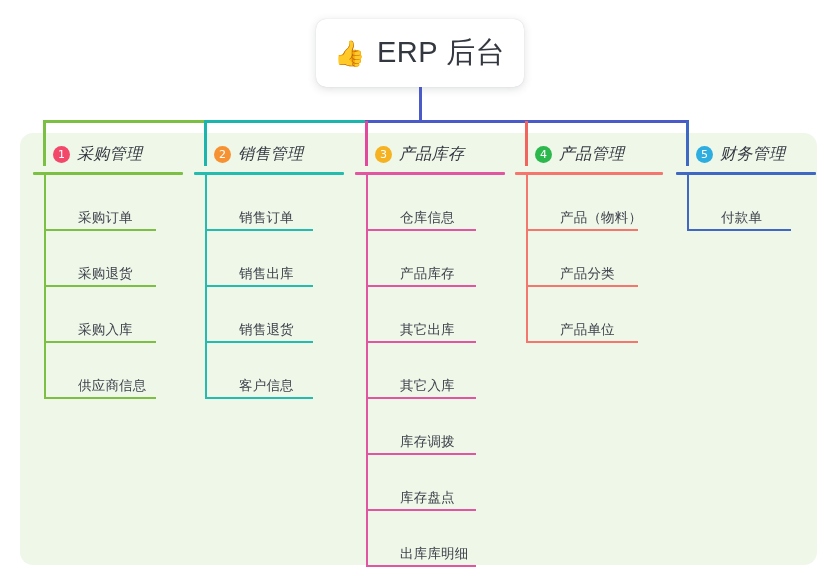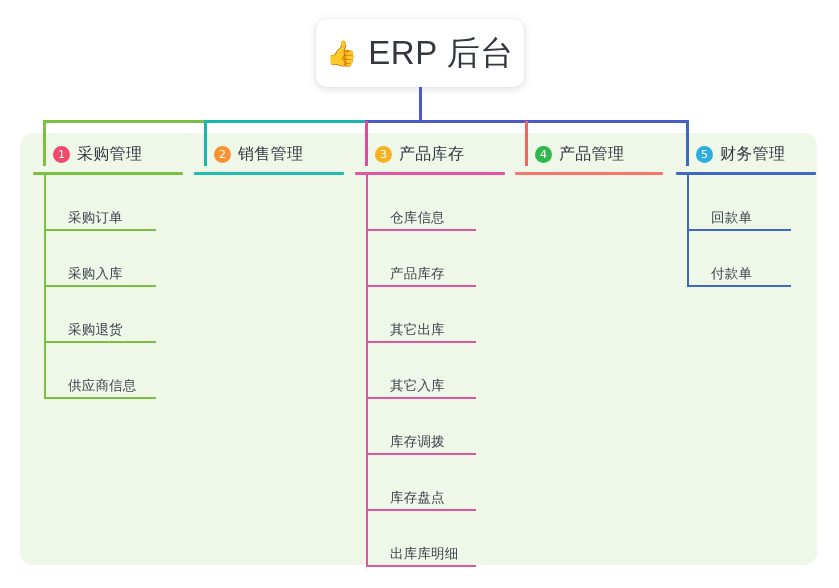--- a/index.html
+++ b/index.html
@@ -31,21 +31,21 @@
     justify-content: center;
     gap: 11px;
     box-sizing: border-box;
   }
   #root-card .thumb {
     font-size: 25px;
     line-height: 1;
     display: block;
   }
   #root-card .root-title {
-    font-size: 33px;
+    font-size: 29px;
     color: #33373f;
     letter-spacing: 0.5px;
     white-space: nowrap;
   }
 
   
   #connectors {
     position: absolute;
     left: 0;
     top: 0;
@@ -87,20 +87,21 @@
     line-height: 17px;
     text-align: center;
     flex: 0 0 auto;
     font-family: "DejaVu Sans", sans-serif;
   }
   .col-title {
     font-size: 16px;
     color: #333740;
     white-space: nowrap;
     letter-spacing: 0.3px;
+    font-style: italic;
   }
   .head-rule {
     height: 3px;
     margin-top: 5px;
     border-radius: 1px;
   }
 
   
   .leaves {
     position: relative;
@@ -113,21 +114,21 @@
     top: 0;
     bottom: 0;
     width: 2px;
   }
   .leaf {
     position: relative;
     height: 56px;
     box-sizing: border-box;
     display: flex;
     align-items: flex-end;
-    padding-left: 24px;
+    padding-left: 34px;
   }
   .leaf-label {
     font-size: 13.5px;
     color: #3c414a;
     white-space: nowrap;
     padding-bottom: 4px;
     letter-spacing: 0.2px;
   }
   .leaf-rule {
     position: absolute;
@@ -168,39 +169,58 @@
         <span class="col-title">采购管理</span>
       </div>
       <div class="head-rule" style="background: rgb(124, 192, 67); width: 150px;"></div>
       <div class="leaves">
         <div class="spine" style="background: rgb(124, 192, 67);"></div>
         <div class="leaf">
           <span class="leaf-label">采购订单</span>
           <div class="leaf-rule" style="background: rgb(124, 192, 67); width: 112px;"></div>
         </div>
         <div class="leaf">
+          <span class="leaf-label">采购退货</span>
+          <div class="leaf-rule" style="background: rgb(124, 192, 67); width: 112px;"></div>
+        </div>
+        <div class="leaf">
           <span class="leaf-label">采购入库</span>
-          <div class="leaf-rule" style="background: rgb(124, 192, 67); width: 112px;"></div>
-        </div>
-        <div class="leaf">
-          <span class="leaf-label">采购退货</span>
           <div class="leaf-rule" style="background: rgb(124, 192, 67); width: 112px;"></div>
         </div>
         <div class="leaf">
           <span class="leaf-label">供应商信息</span>
           <div class="leaf-rule" style="background: rgb(124, 192, 67); width: 112px;"></div>
         </div>
       </div>
     </div>
     <div class="column" style="left: 194px;">
       <div class="col-head">
         <span class="badge" style="background: rgb(247, 146, 50);">2</span>
         <span class="col-title">销售管理</span>
       </div>
       <div class="head-rule" style="background: rgb(37, 188, 176); width: 150px;"></div>
+      <div class="leaves">
+        <div class="spine" style="background: rgb(37, 188, 176);"></div>
+        <div class="leaf">
+          <span class="leaf-label">销售订单</span>
+          <div class="leaf-rule" style="background: rgb(37, 188, 176); width: 108px;"></div>
+        </div>
+        <div class="leaf">
+          <span class="leaf-label">销售出库</span>
+          <div class="leaf-rule" style="background: rgb(37, 188, 176); width: 108px;"></div>
+        </div>
+        <div class="leaf">
+          <span class="leaf-label">销售退货</span>
+          <div class="leaf-rule" style="background: rgb(37, 188, 176); width: 108px;"></div>
+        </div>
+        <div class="leaf">
+          <span class="leaf-label">客户信息</span>
+          <div class="leaf-rule" style="background: rgb(37, 188, 176); width: 108px;"></div>
+        </div>
+      </div>
     </div>
     <div class="column" style="left: 355px;">
       <div class="col-head">
         <span class="badge" style="background: rgb(245, 178, 33);">3</span>
         <span class="col-title">产品库存</span>
       </div>
       <div class="head-rule" style="background: rgb(226, 85, 160); width: 150px;"></div>
       <div class="leaves">
         <div class="spine" style="background: rgb(226, 85, 160);"></div>
         <div class="leaf">
@@ -232,32 +252,43 @@
           <div class="leaf-rule" style="background: rgb(226, 85, 160); width: 110px;"></div>
         </div>
       </div>
     </div>
     <div class="column" style="left: 515px;">
       <div class="col-head">
         <span class="badge" style="background: rgb(45, 184, 77);">4</span>
         <span class="col-title">产品管理</span>
       </div>
       <div class="head-rule" style="background: rgb(244, 118, 109); width: 148px;"></div>
+      <div class="leaves">
+        <div class="spine" style="background: rgb(244, 118, 109);"></div>
+        <div class="leaf">
+          <span class="leaf-label">产品（物料）</span>
+          <div class="leaf-rule" style="background: rgb(244, 118, 109); width: 112px;"></div>
+        </div>
+        <div class="leaf">
+          <span class="leaf-label">产品分类</span>
+          <div class="leaf-rule" style="background: rgb(244, 118, 109); width: 112px;"></div>
+        </div>
+        <div class="leaf">
+          <span class="leaf-label">产品单位</span>
+          <div class="leaf-rule" style="background: rgb(244, 118, 109); width: 112px;"></div>
+        </div>
+      </div>
     </div>
     <div class="column" style="left: 676px;">
       <div class="col-head">
         <span class="badge" style="background: rgb(46, 174, 224);">5</span>
         <span class="col-title">财务管理</span>
       </div>
       <div class="head-rule" style="background: rgb(63, 103, 196); width: 140px;"></div>
       <div class="leaves">
         <div class="spine" style="background: rgb(63, 103, 196);"></div>
         <div class="leaf">
-          <span class="leaf-label">回款单</span>
-          <div class="leaf-rule" style="background: rgb(63, 103, 196); width: 104px;"></div>
-        </div>
-        <div class="leaf">
           <span class="leaf-label">付款单</span>
           <div class="leaf-rule" style="background: rgb(63, 103, 196); width: 104px;"></div>
         </div>
       </div>
     </div>
   </div>
 
 </body></html>

